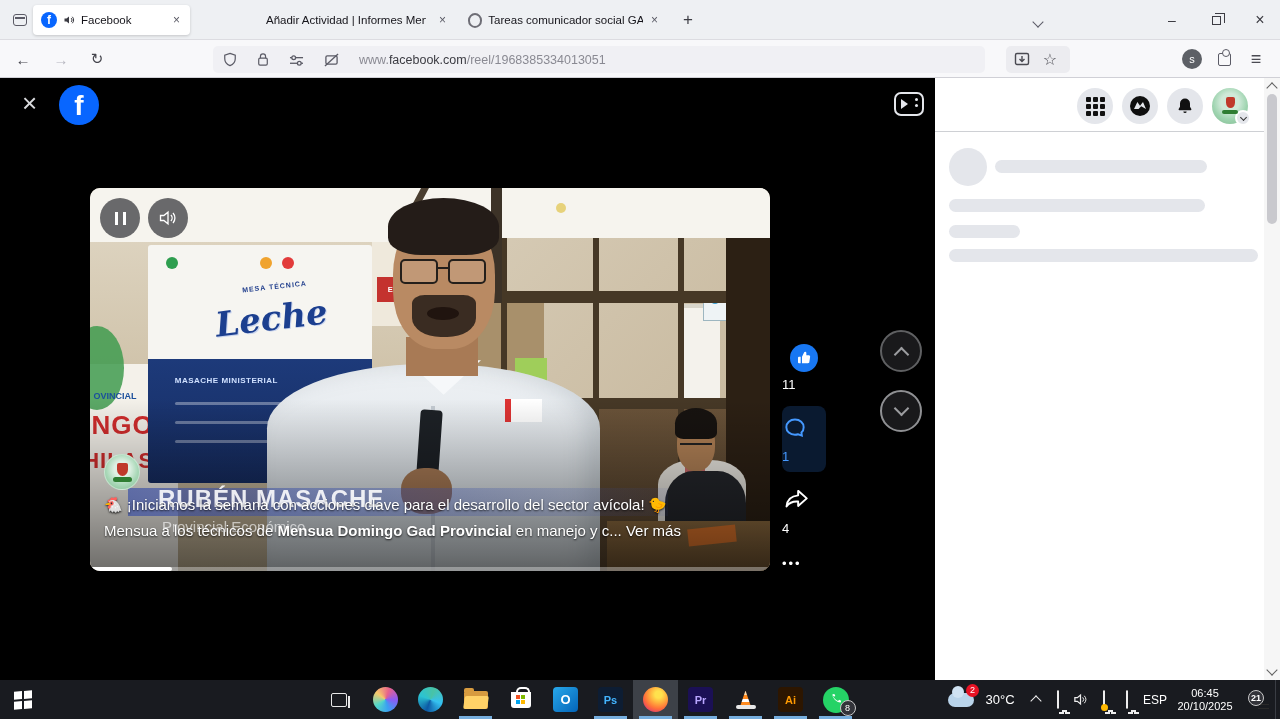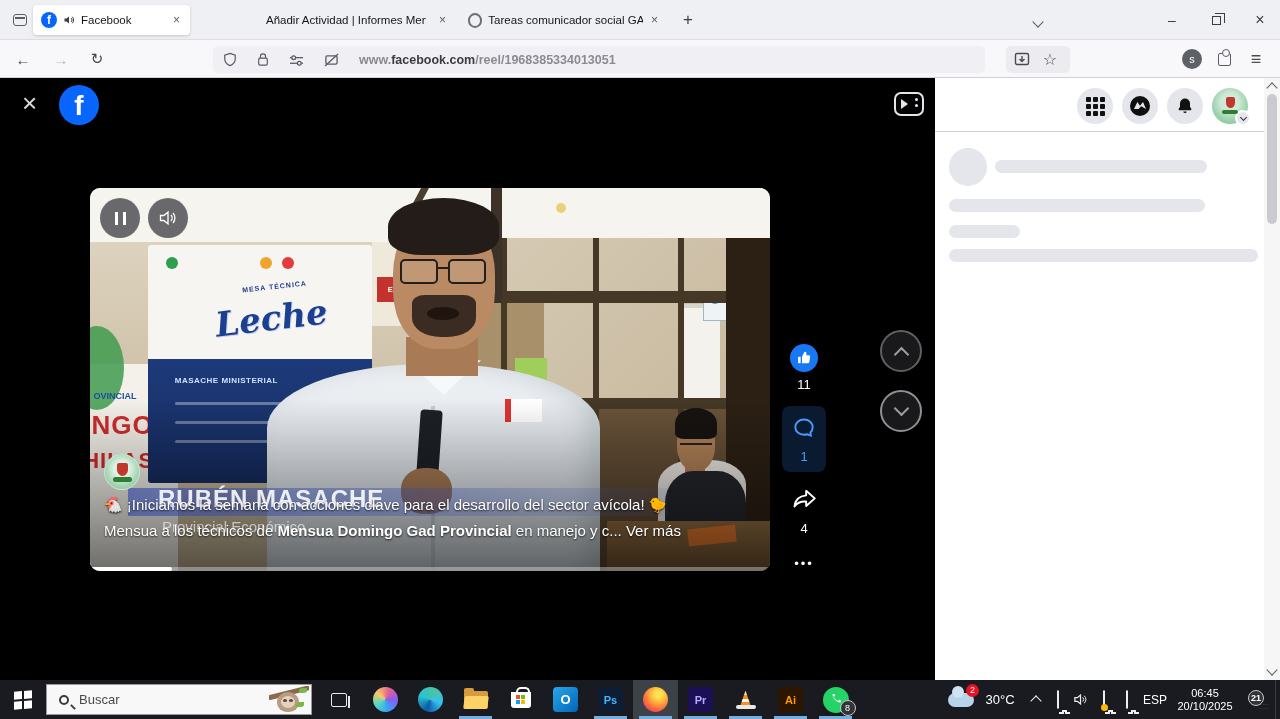--- a/index.html
+++ b/index.html
@@ -19,21 +19,21 @@
   .favicon-gpt{width:15px;height:15px;border-radius:50%;border:2.5px solid #6e6e76;}
   .tab-audio svg{display:block;}
   .newtab{position:absolute;left:676px;top:8px;width:24px;height:24px;color:#3c3c43;font-size:17px;text-align:center;line-height:23px;border-radius:4px;}
   .chev{display:inline-block;width:8px;height:8px;border-right:1.6px solid #5b5b66;border-bottom:1.6px solid #5b5b66;transform:rotate(45deg);}
   .tablist-btn{position:absolute;left:1034px;top:12px;}
   .winctl{position:absolute;top:0;height:40px;width:40px;display:flex;align-items:center;justify-content:center;color:#3c3c43;font-size:14px;}
   .restore-ic{width:9px;height:9px;border:1.2px solid #3c3c43;position:relative;background:#eef0f3;}
   .restore-ic::before{content:"";position:absolute;left:2px;top:-4px;width:9px;height:9px;border:1.2px solid #3c3c43;border-bottom:none;border-left:none;}
   .navbar{position:absolute;left:0;top:40px;width:1280px;height:38px;background:#f8f8fa;border-bottom:1px solid #d0d0d6;}
   .navbtn{position:absolute;top:7px;width:26px;height:24px;display:flex;align-items:center;justify-content:center;font-size:15px;color:#45454d;border-radius:4px;}
-  .urlbar{position:absolute;left:213px;top:6px;width:772px;height:27px;background:#f0f0f4;border-radius:5px;display:flex;align-items:center;padding:0 10px;gap:20px;font-weight:bold;}
+  .urlbar{position:absolute;left:213px;top:6px;width:772px;height:27px;background:#f0f0f4;border-radius:5px;display:flex;align-items:center;padding:0 10px;gap:20px;}
   .urlbar svg{flex:0 0 auto;}
   .urltext{font-size:12.5px;color:#8a8a93;white-space:nowrap;}
   .urltext .domain{color:#3b3b42;}
   .tb-group{position:absolute;left:1006px;top:6px;width:64px;height:27px;background:#ececf0;border-radius:5px;}
   .tbicon{position:absolute;top:7px;display:flex;align-items:center;justify-content:center;width:24px;height:24px;color:#4a4a52;}
   .acct{width:20px;height:20px;border-radius:50%;background:#5d6066;color:#fff;font-size:11px;display:flex;align-items:center;justify-content:center;}
   .puzzle{width:13px;height:13px;border:1.6px solid #5b5b66;border-radius:2px;position:relative;}
   .puzzle::before{content:"";position:absolute;top:-5px;left:3px;width:6px;height:6px;border-radius:50%;border:1.6px solid #5b5b66;background:#f8f8fa;}
 
   
@@ -115,21 +115,21 @@
   .lt-role{position:absolute;left:72px;top:330px;font-size:15px;color:rgba(255,255,255,.6);}
   .reel-name-row{position:absolute;left:14px;top:266px;display:flex;align-items:center;gap:8px;}
   .reel-avatar{width:36px;height:36px;border-radius:50%;background:radial-gradient(circle at 50% 42%,#dff0e4 0 30%,#a9d8b8 60%,#7fb98f 100%);position:relative;border:1px solid rgba(255,255,255,.4);}
   .reel-avatar::before{content:"";position:absolute;left:12px;top:8px;width:11px;height:13px;background:#c0392b;border-radius:2px 2px 50% 50%;}
   .reel-avatar::after{content:"";position:absolute;left:8px;top:22px;width:19px;height:5px;background:#2e7d32;border-radius:3px;}
   .reel-pagename{color:#fff;font-weight:bold;font-size:15px;text-shadow:0 1px 2px rgba(0,0,0,.7);}
   .cap{position:absolute;left:14px;color:#fff;font-size:15px;text-shadow:0 1px 2px rgba(0,0,0,.8);white-space:nowrap;}
   .progress{position:absolute;left:0;bottom:0;width:100%;height:4px;background:rgba(255,255,255,.35);}
   .progress-fill{height:100%;background:#fff;border-radius:0 2px 2px 0;}
   
-  .rail{position:absolute;left:782px;top:266px;width:44px;text-align:center;color:#fff;}
+  .rail{position:absolute;left:782px;top:266px;width:44px;color:#fff;}
   .like-btn{width:28px;height:28px;margin:0 auto;border-radius:50%;background:#1877f2;display:flex;align-items:center;justify-content:center;}
   .count{font-size:13px;margin-top:5px;}
   .comment-box{margin-top:14px;padding:9px 0 8px;border-radius:8px;background:rgba(44,120,220,.22);}
   .comment-count{color:#4599ff;font-size:13px;margin-top:4px;}
   .share-wrap{margin-top:16px;}
   .dots{margin-top:20px;color:#fff;font-size:13px;letter-spacing:2px;}
   .navcirc{position:absolute;left:880px;width:42px;height:42px;border-radius:50%;background:#19191b;border:2px solid #5f6062;display:flex;align-items:center;justify-content:center;}
   .navcirc .c{width:11px;height:11px;border-right:2.5px solid #9c9da0;border-bottom:2.5px solid #9c9da0;}
   .navcirc.up .c{transform:rotate(-135deg);margin-top:6px;}
   .navcirc.down .c{transform:rotate(45deg);margin-bottom:6px;}
@@ -473,31 +473,20 @@
   <div class="taskbar">
     <div class="start">
         <span class="win-ic">
           <i></i>
           <i></i>
           <i></i>
           <i></i>
         </span>
       </div>
 
-    <div class="searchbox">
-      <span class="mag"></span>
-      <span class="search-text">Buscar</span>
-      <span class="sloth">
-          <span class="branch"></span>
-          <span class="body"></span>
-          <span class="face"></span>
-          <span class="eye"></span>
-          <span class="leaf"></span>
-        </span>
-    </div>
 
     <div class="taskview">
         <span class="tv-ic"></span>
       </div>
 
     <div class="slot" style="left:363px;">
         <span class="appcirc copilot"></span>
       </div>
     <div class="slot" style="left:408px;">
         <span class="appcirc edge"></span>

